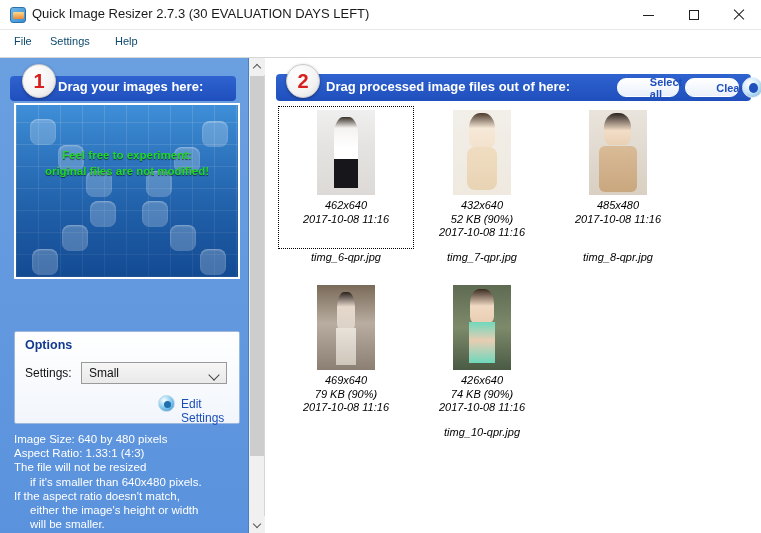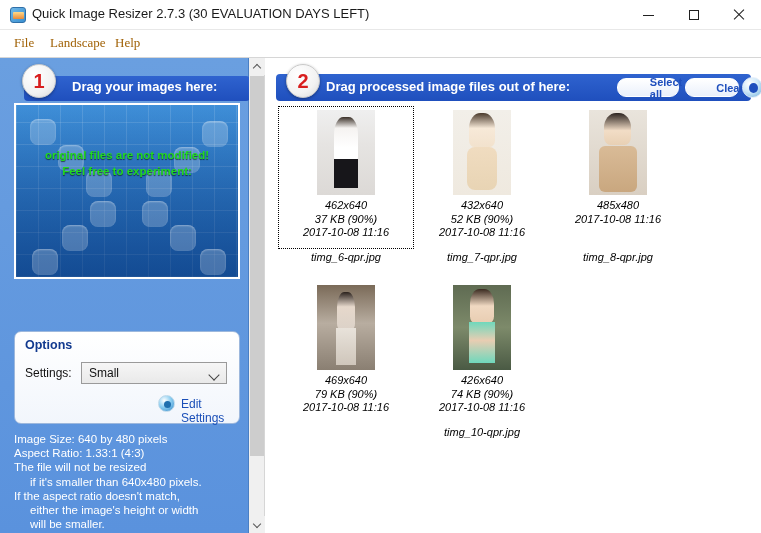--- a/index.html
+++ b/index.html
@@ -50,21 +50,21 @@
   }
   .win-btn .gl-close::before{ transform: rotate(45deg); }
   .win-btn .gl-close::after { transform: rotate(-45deg); }
 
   
   .menubar {
     position: absolute; top: 30px; left: 0; width: 761px; height: 28px;
     background: #ffffff; border-bottom: 1px solid #d6d6d6;
   }
   .menu-item {
-    position: absolute; top: 5px; font-size: 13px; color: #a16207; cursor: default; font-family: Liberation Serif, serif;
+    position: absolute; top: 5px; font-size: 11px; color: #0c4a6e; cursor: default;
   }
   .menu-file     { left: 14px; }
   .menu-settings { left: 50px; }
   .menu-help     { left: 115px; }
 
   
   .watermark { position: absolute; left: 0; top: 10px; width: 230px; height: 80px;
                pointer-events: none; z-index: 40; }
   .wm-logo {
     position: absolute; left: 4px; top: 18px; width: 56px; height: 56px;
@@ -91,21 +91,21 @@
     font-family: "DejaVu Serif", serif; white-space: nowrap;
   }
 
   
   .left-panel {
     position: absolute; left: 0px; top: 58px; width: 249px; height: 475px;
     background: linear-gradient(180deg,#6a9fe0 0%, #5a92dd 100%);
     border-right: 1px solid #4a7fc4;
   }
   .sec1-header {
-    position: absolute; left: 24px; top: 18px; width: 226px; height: 25px;
+    position: absolute; left: 10px; top: 18px; width: 226px; height: 25px;
     background: linear-gradient(180deg,#2f63cf 0%,#1f4fbd 100%);
     border-radius: 4px;
   }
   .badge {
     position: absolute; width: 34px; height: 34px; border-radius: 50%;
     background: radial-gradient(circle at 35% 30%, #ffffff 0%, #f2f2f2 60%, #d8d8d8 100%);
     border: 1px solid #c9c9c9;
     display: flex; align-items: center; justify-content: center;
     font-size: 20px; font-weight: bold; color: #d81e1e;
     box-shadow: 0 1px 3px rgba(0,0,0,.35);
@@ -134,21 +134,21 @@
   .dz-text {
     position: absolute; left: 0; top: 42px; width: 100%;
     text-align: center; font-size: 11.5px; font-weight: bold; color: #22d822;
     line-height: 16px; text-shadow: 0 1px 1px rgba(0,0,0,.6);
   }
 
   
   .options-box {
     position: absolute; left: 14px; top: 273px; width: 226px; height: 93px;
     background: linear-gradient(180deg,#ffffff 0%,#f2f6fc 100%);
-    border: 1px solid #9db8dd; border-radius: 7px;
+    border: 1px solid #9db8dd; border-radius: 2px;
   }
   .options-title {
     position: absolute; left: 10px; top: 6px;
     font-size: 12.5px; font-weight: bold; color: #123a8f;
   }
   .settings-label {
     position: absolute; left: 10px; top: 34px; font-size: 12px; color: #111;
   }
   .settings-select {
     position: absolute; left: 66px; top: 30px; width: 146px; height: 22px;
@@ -309,21 +309,21 @@
     <div class="win-btn win-max">
         <span class="gl-max"></span>
       </div>
     <div class="win-btn win-close">
         <span class="gl-close"></span>
       </div>
   </div>
 
   <div class="menubar">
     <div class="menu-item menu-file">File</div>
-    <div class="menu-item menu-settings">Landscape</div>
+    <div class="menu-item menu-settings">Settings</div>
     <div class="menu-item menu-help">Help</div>
   </div>
 
   <div class="left-panel">
     <div class="sec1-header">
       <div class="sec1-title">Drag your images here:</div>
     </div>
 
     <div class="dropzone">
       <div class="tile" style="left:14px; top:14px;"></div>
@@ -332,22 +332,22 @@
       <div class="tile" style="left:158px; top:42px;"></div>
       <div class="tile" style="left:70px; top:66px;"></div>
       <div class="tile" style="left:130px; top:66px;"></div>
       <div class="tile" style="left:74px; top:96px;"></div>
       <div class="tile" style="left:126px; top:96px;"></div>
       <div class="tile" style="left:46px; top:120px;"></div>
       <div class="tile" style="left:154px; top:120px;"></div>
       <div class="tile" style="left:16px; top:144px;"></div>
       <div class="tile" style="left:184px; top:144px;"></div>
       <div class="dz-text">
+        <div>Feel free to experiment:</div>
         <div>original files are not modified!</div>
-        <div>Feel free to experiment:</div>
       </div>
     </div>
 
     <div class="options-box">
       <div class="options-title">Options</div>
       <div class="settings-label">Settings:</div>
       <div class="settings-select">
         <div class="settings-value">Small</div>
         <div class="chev"></div>
       </div>
@@ -390,21 +390,20 @@
 
     <div class="thumbs">
 
       <div class="thumb-cell selected" style="left:2px; top:0px;">
         <div class="thumb-inner">
           <div class="thumb-img">
               <div class="ph ph1"></div>
             </div>
           <div class="thumb-meta">
             <div>462x640</div>
-            <div>37 KB (90%)</div>
             <div>2017-10-08 11:16</div>
           </div>
         </div>
         <div class="thumb-name">timg_6-qpr.jpg</div>
       </div>
 
       <div class="thumb-cell" style="left:138px; top:0px;">
         <div class="thumb-inner">
           <div class="thumb-img">
               <div class="ph ph2"></div>

